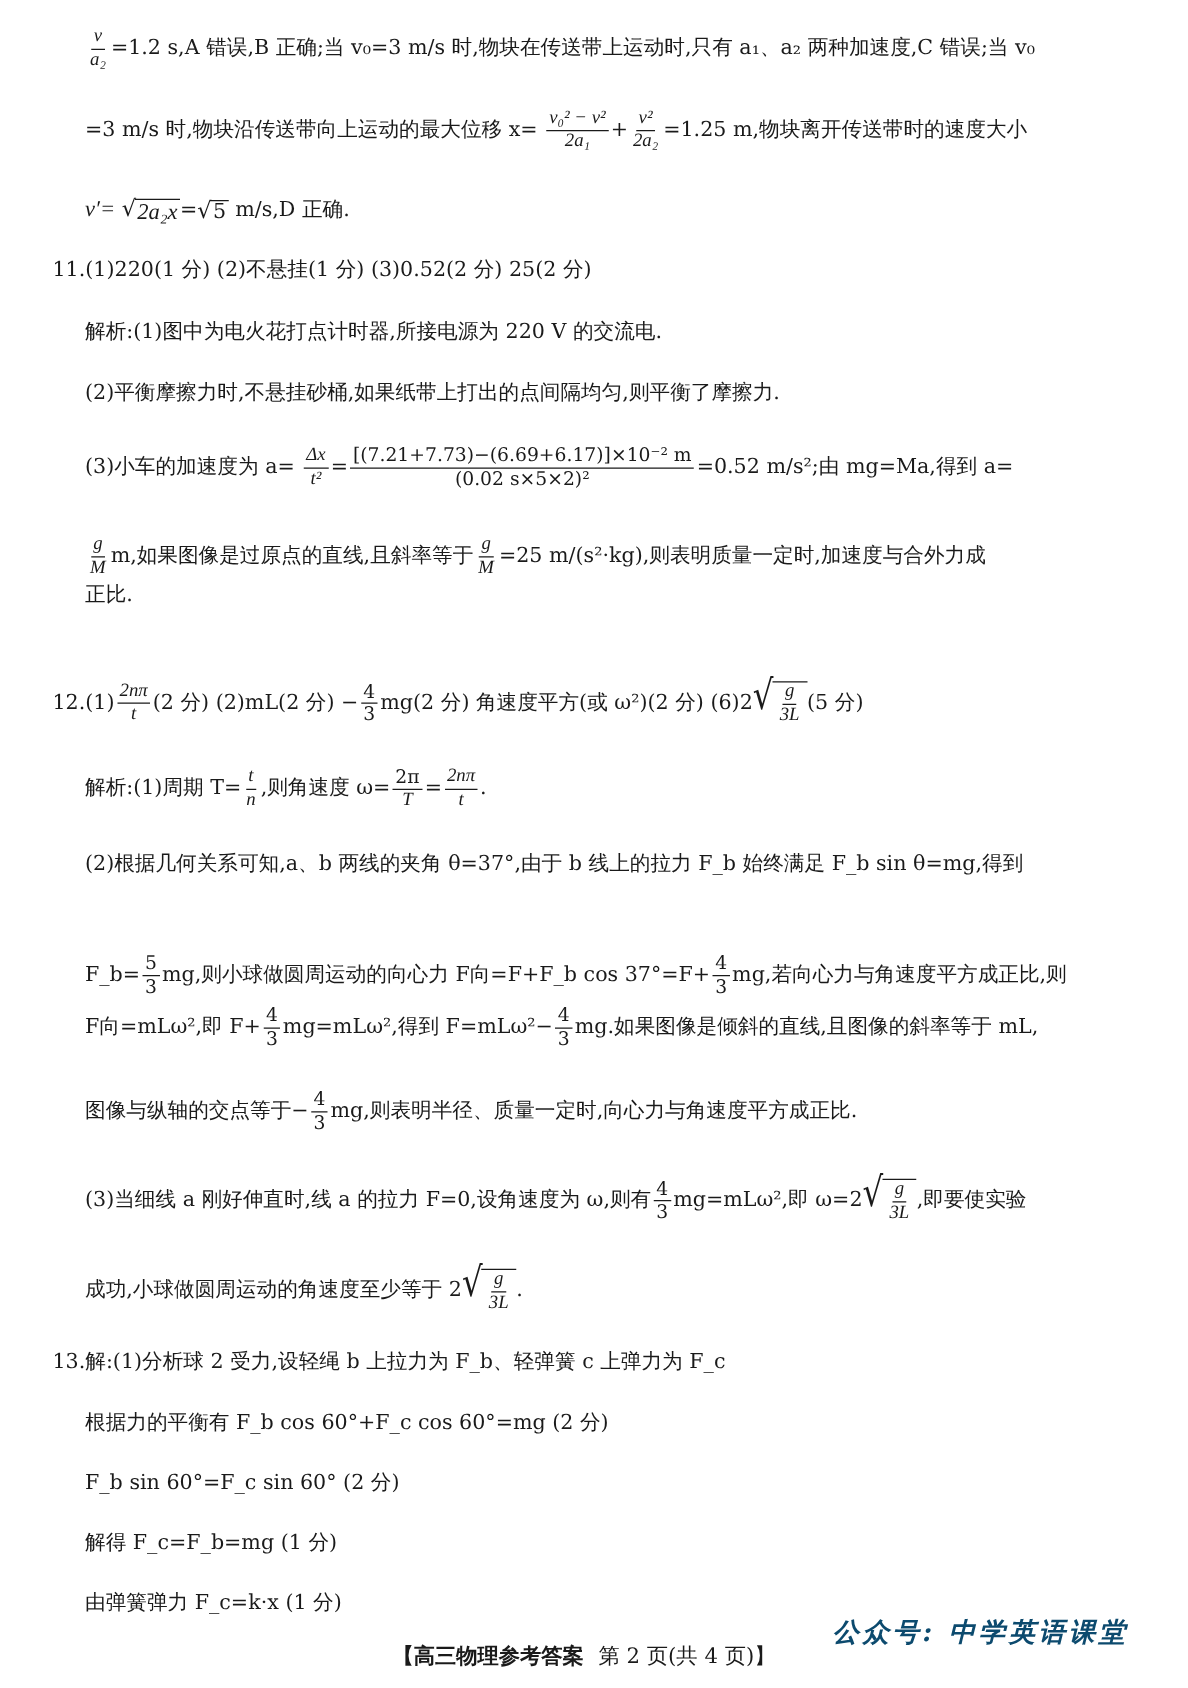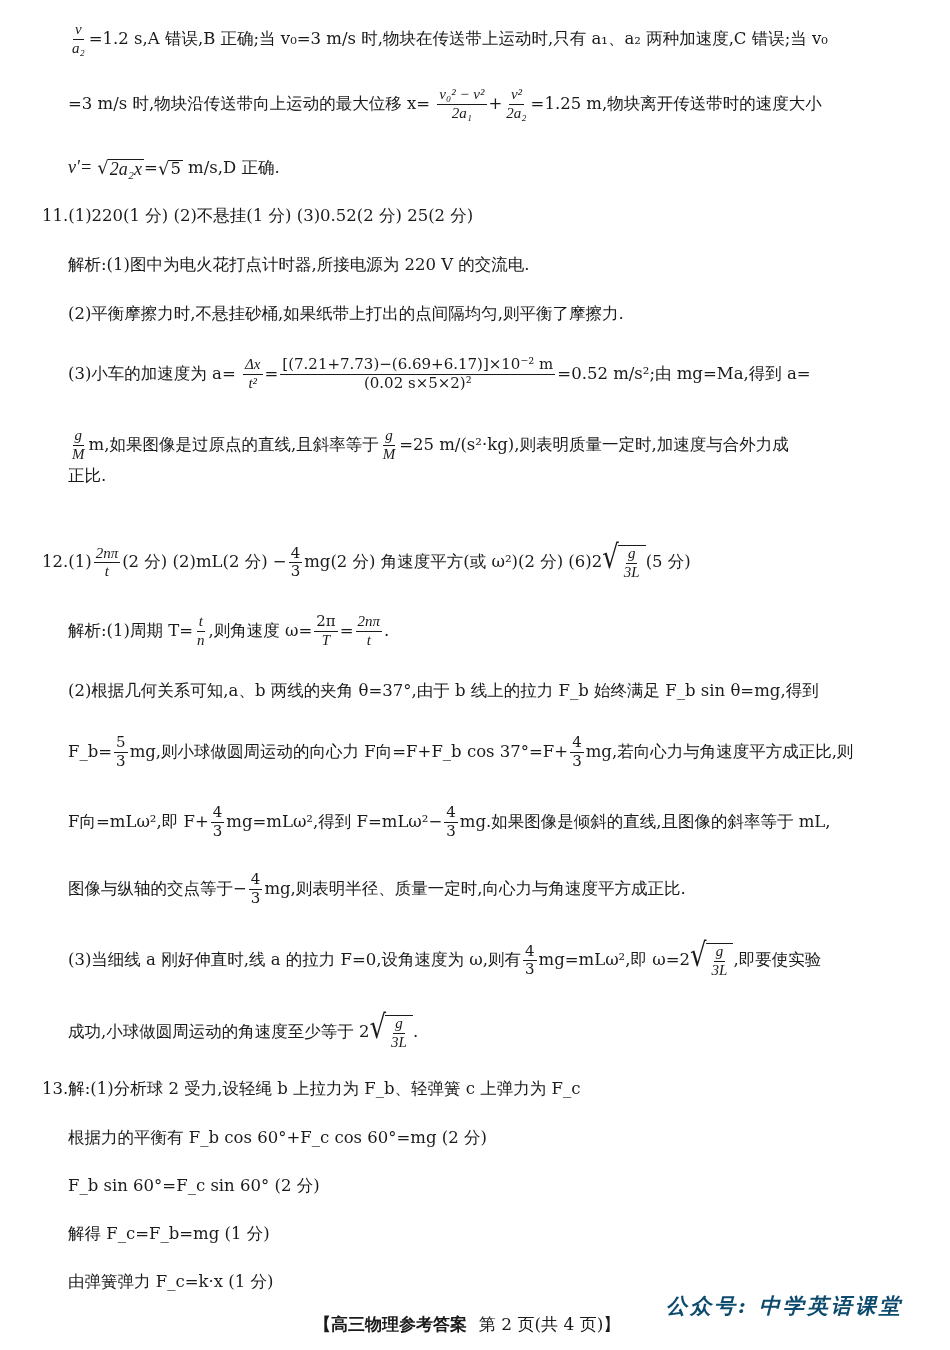--- a/index.html
+++ b/index.html
@@ -103,21 +103,21 @@
     <span class="num">2π</span>
     <span class="den i">T</span>
   </span><span>=</span><span class="frac">
     <span class="num i">2nπ</span>
     <span class="den i">t</span>
   </span><span>.</span>
 </div>
 
 <div class="line" style="top:683px;">(2)根据几何关系可知,a、b 两线的夹角 θ=37°,由于 b 线上的拉力 F_b 始终满足 F_b sin θ=mg,得到</div>
 
-<div class="line" style="top:735px;">
+<div class="line" style="top:763px;">
   <span>F_b=</span><span class="frac">
     <span class="num">5</span>
     <span class="den">3</span>
   </span><span>mg,则小球做圆周运动的向心力 F向=F+F_b cos 37°=F+</span><span class="frac">
     <span class="num">4</span>
     <span class="den">3</span>
   </span><span>mg,若向心力与角速度平方成正比,则</span>
 </div>
 
 <div class="line" style="top:805px;">

